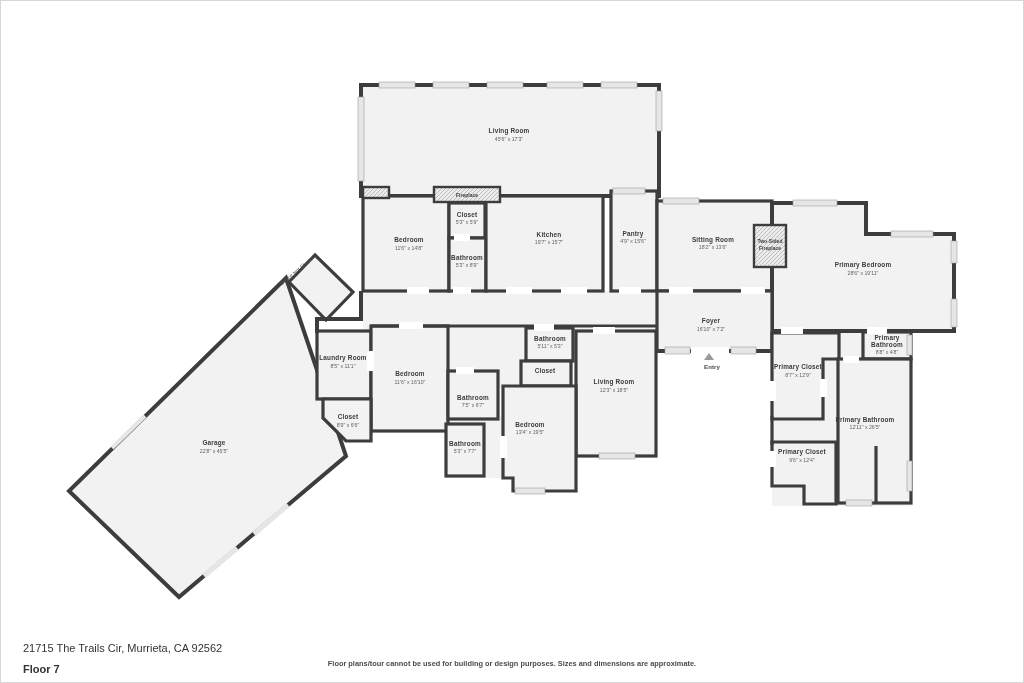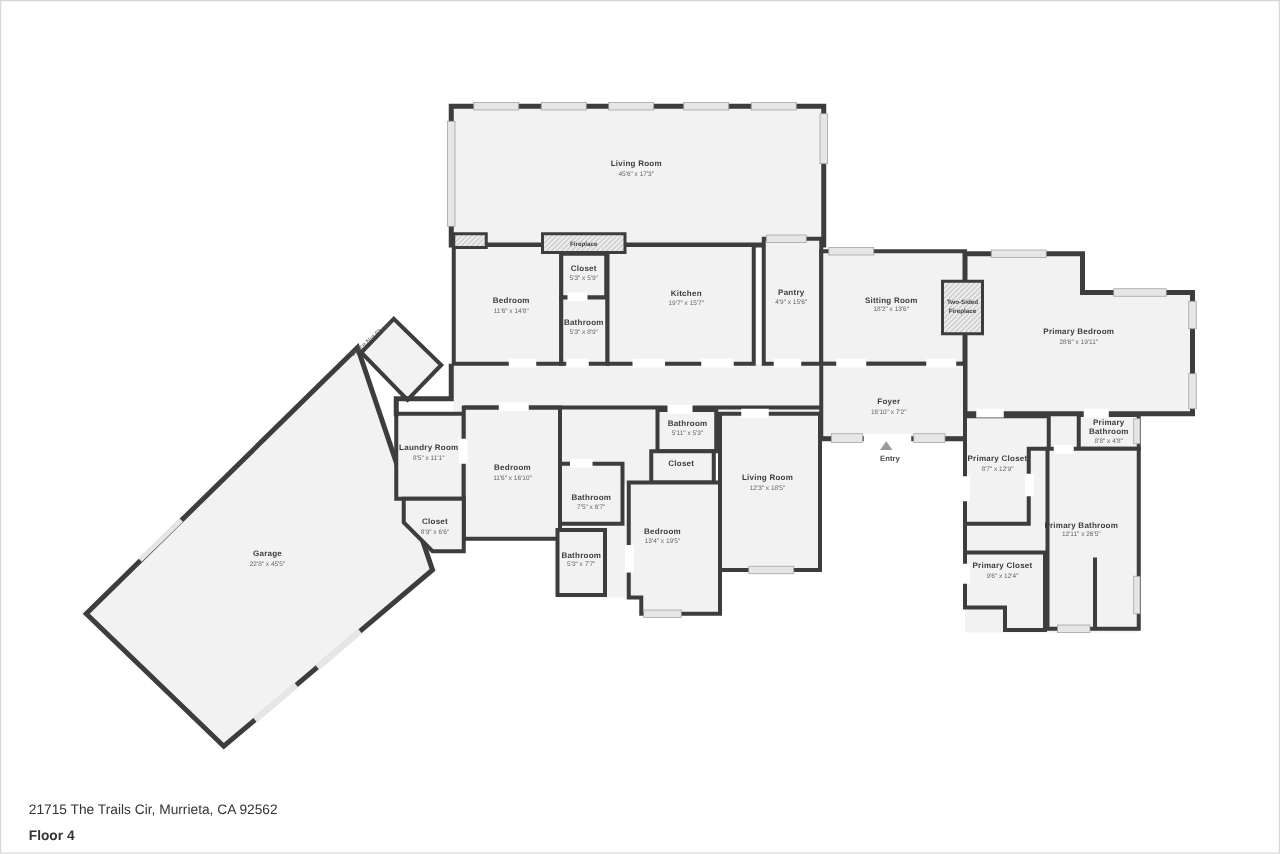--- a/index.html
+++ b/index.html
@@ -213,15 +213,16 @@
     <text class="fp" x="769" y="242">Two-Sided</text>
     <text class="fp" x="769" y="249">Fireplace</text>
 
     <text class="entry-t" x="711" y="368">Entry</text>
 
     <text class="note" x="297" y="271" transform="rotate(-40 297 271)">Space Not Shown</text>
   </g>
 </svg>
 
 <div class="addr">21715 The Trails Cir, Murrieta, CA 92562</div>
-<div class="floor">Floor 4</div>
+<div class="floor">Floor 7</div>
+<div class="disc">Floor plans/tour cannot be used for building or design purposes. Sizes and dimensions are approximate.</div>
 
 </div>
 
 </body></html>

